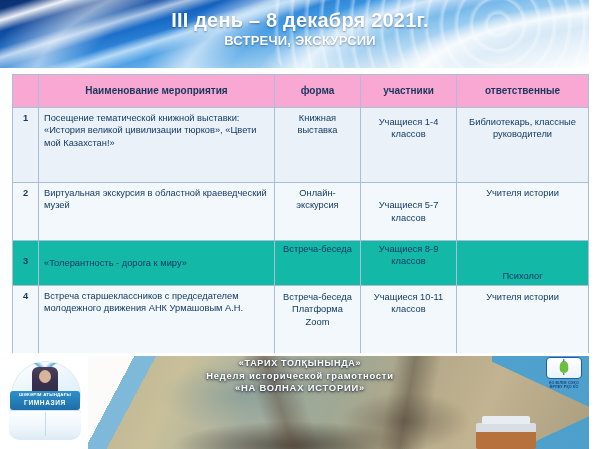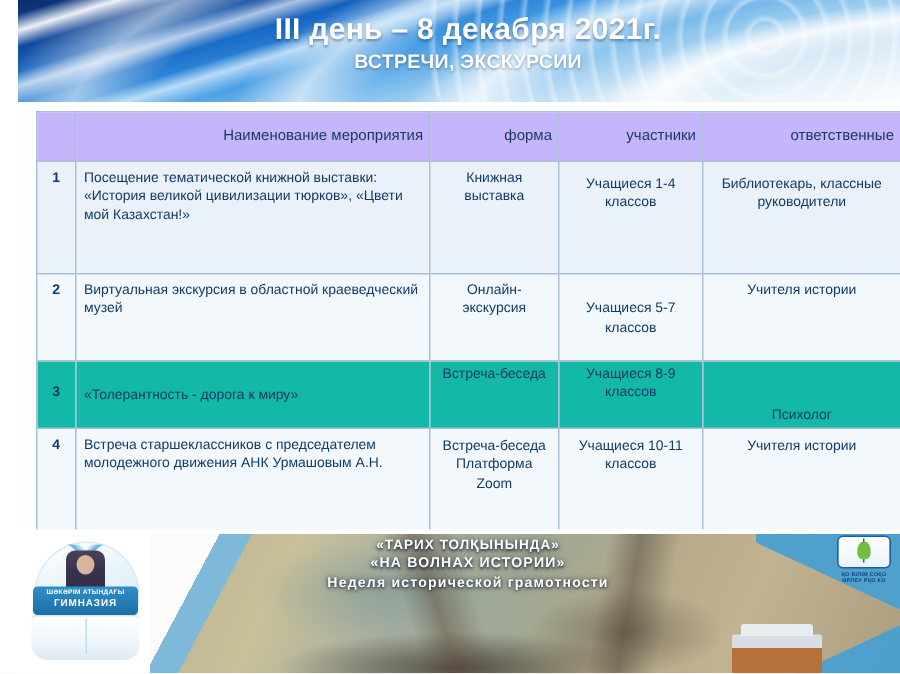--- a/index.html
+++ b/index.html
@@ -5,21 +5,21 @@
 <style>
   html,body{margin:0;padding:0;}
   body{
     width:600px;height:449px;overflow:hidden;
     background:#ffffff;
     font-family:"Liberation Sans","DejaVu Sans",sans-serif;
     position:relative;
   }
 
   
-  .slide{position:absolute;inset:0;width:589px;height:449px;background:#fdfefe;overflow:hidden;margin-left:12px;}
+  .slide{position:absolute;inset:0;width:589px;height:449px;background:#fdfefe;overflow:hidden;}
 
   
   .header{
     position:absolute;left:0;top:0;width:600px;height:68px;overflow:hidden;
     background:
       radial-gradient(120% 320% at 112% 128%, rgba(255,255,255,0) 30%, rgba(255,255,255,.85) 36%, rgba(255,255,255,0) 41%),
       radial-gradient(120% 320% at 112% 128%, rgba(255,255,255,0) 46%, rgba(255,255,255,.75) 52%, rgba(255,255,255,0) 58%),
       radial-gradient(120% 320% at 112% 128%, rgba(255,255,255,0) 62%, rgba(255,255,255,.62) 68%, rgba(255,255,255,0) 74%),
       radial-gradient(130% 330% at 112% 130%, rgba(255,255,255,0) 76%, rgba(255,255,255,.55) 82%, rgba(255,255,255,0) 89%),
       linear-gradient(168deg, #0b2f6d 0%, #0d3f8f 12%, #1667c4 27%, #3c96e2 42%, #8ec6ee 60%, #d6e8f6 76%, #f2f8fc 92%, #ffffff 100%);
@@ -58,24 +58,24 @@
   }
   table.agenda td,table.agenda th{
     border:1px solid #a9bfd8;
     color:#123a66;
     vertical-align:top;
     padding:4px 5px;
     font-size:9.3px;
     line-height:1.32;
   }
   table.agenda thead th{
-    background:#c4b5fd;
-    text-align:right;
+    background:#f9a8d4;
+    text-align:center;
     vertical-align:middle;
-    font-weight:normal;
+    font-weight:bold;
     font-size:10px;
     height:26px;
     padding:3px 4px;
     color:#17375e;
   }
   col.c-num{width:26px;}
   col.c-name{width:236px;}
   col.c-form{width:86px;}
   col.c-part{width:96px;}
   col.c-resp{width:132px;}
@@ -283,22 +283,22 @@
   <div class="footer">
 
     <div class="foot-photo">
       <div class="foot-diag"></div>
     </div>
 
     <div class="foot-podium"></div>
 
     <div class="foot-text">
       <span class="ft ft-kz1">«ТАРИХ ТОЛҚЫНЫНДА»</span>
+      <span class="ft ft-ru1">Неделя исторической грамотности</span>
       <span class="ft ft-ru2">«НА ВОЛНАХ ИСТОРИИ»</span>
-      <span class="ft ft-ru1">Неделя исторической грамотности</span>
     </div>
 
     <div class="logo-left">
       <div class="logo-circle"></div>
       <div class="logo-swirl"></div>
       <div class="logo-portrait">
         <div class="logo-face"></div>
       </div>
       <div class="logo-band">
         <span class="l1">ШӘКӘРІМ АТЫНДАҒЫ</span>

